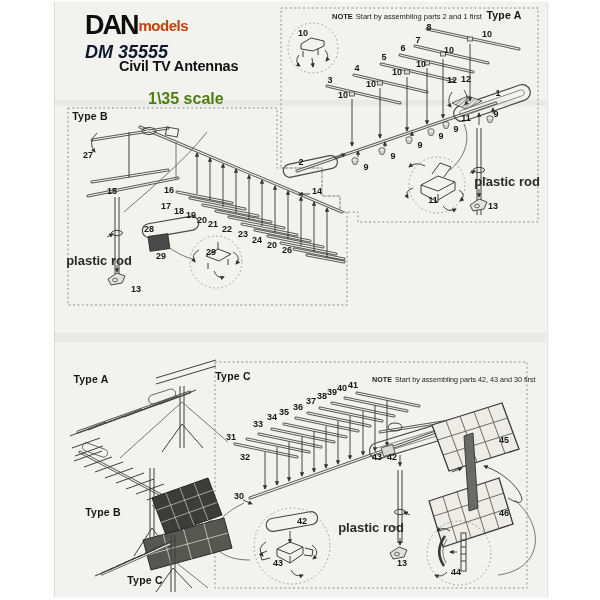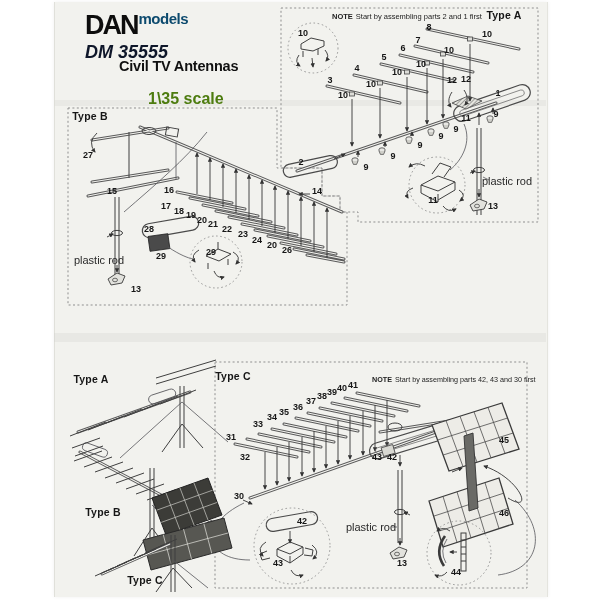--- a/index.html
+++ b/index.html
@@ -18,28 +18,28 @@
   .loopin{fill:none;stroke:#6a6a6a;stroke-width:.7;}
   .dashbox{stroke:#8f8f8f;stroke-width:1;fill:none;stroke-dasharray:2 2.4;}
   .dashc{stroke:#8f8f8f;stroke-width:.9;fill:none;stroke-dasharray:1.6 2.6;}
   .arr{stroke:#333;stroke-width:.9;fill:none;marker-end:url(#ah);}
   .grid{stroke:#4c4c4c;stroke-width:.8;fill:none;}
   .meshframe{fill:#edece7;stroke:#3a3a3a;stroke-width:1.3;}
   
   .lbl{position:absolute;z-index:3;transform:translate(-50%,-50%);font-weight:bold;font-size:9px;
        white-space:nowrap;color:#161616;}
   .sect{font-size:10.5px;letter-spacing:.2px;}
-  .small{font-weight:normal;font-size:11px;color:#2a2a2a;}
+  .small{font-weight:bold;font-size:13px;color:#2a2a2a;}
   .note{position:absolute;z-index:3;font-size:7.5px;color:#222;white-space:nowrap;}
   .note .b{font-weight:bold;}
   .note .rest{margin-left:3px;}
   #header{position:absolute;left:85px;top:10px;z-index:3;}
-  #brand{display:flex;align-items:flex-start;}
+  #brand{display:flex;align-items:center;}
   #brand .dan{font-size:27px;font-weight:900;letter-spacing:-2px;color:#0d0d0d;}
-  #brand .models{font-size:15px;font-weight:800;letter-spacing:-.5px;margin-left:1px;color:#0c4a6e;}
+  #brand .models{font-size:15px;font-weight:800;letter-spacing:-.5px;margin-left:1px;color:#c2410c;}
   #kitnum{font-size:18px;font-weight:800;font-style:italic;margin-top:1px;color:#0f172a;}
   #prodtitle{position:absolute;left:119px;top:58px;z-index:3;font-size:14.5px;font-weight:800;
              letter-spacing:-.2px;color:#101010;}
   #scale{position:absolute;left:148px;top:90px;z-index:3;font-size:16px;font-weight:800;color:#4d7c0f;}
   #site{position:absolute;left:449px;top:337px;z-index:3;transform:translate(-50%,-50%);
         font-size:10px;font-weight:600;letter-spacing:.8px;color:#3d3d3d;}
 </style>
 </head>
 <body>
 

